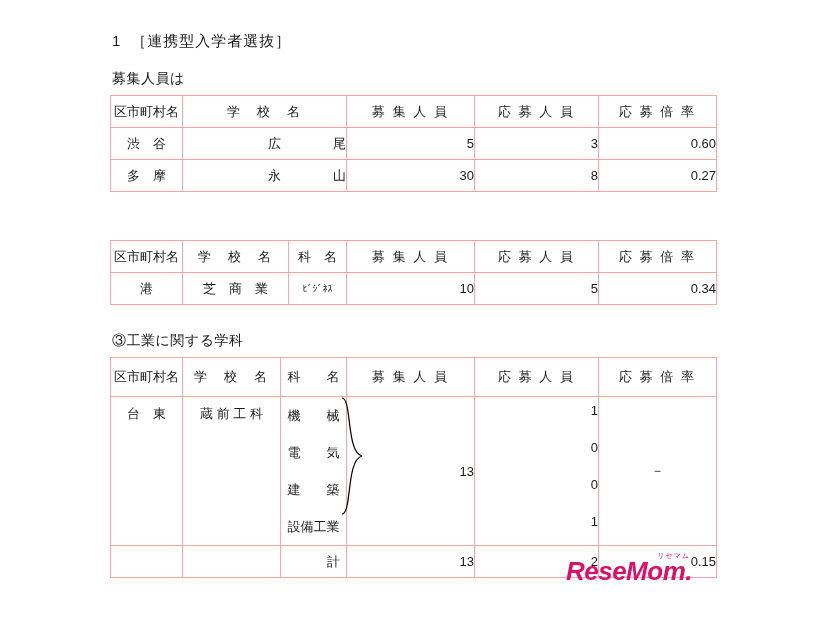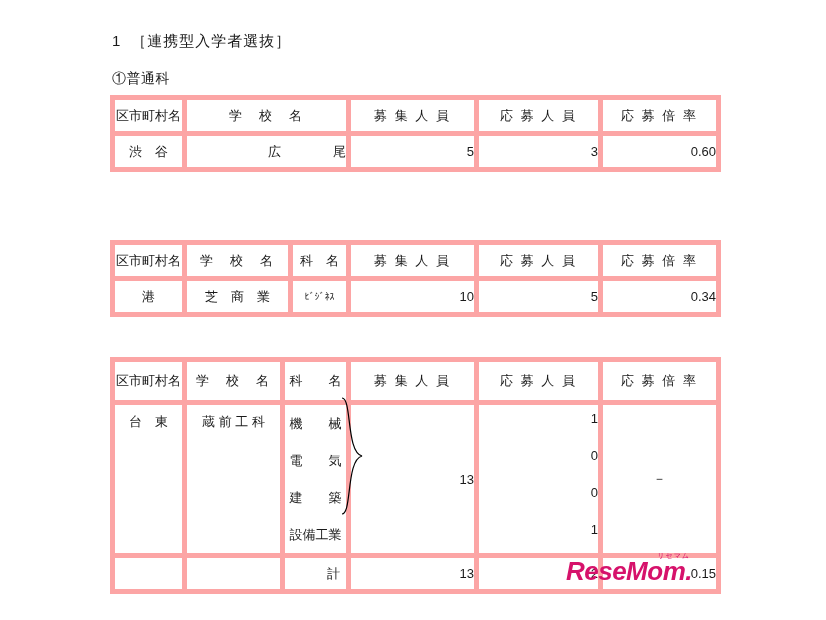--- a/index.html
+++ b/index.html
@@ -37,21 +37,21 @@
     letter-spacing: 0.5px;
     white-space: nowrap;
   }
   .tbl {
     position: absolute;
     border-collapse: collapse;
     table-layout: fixed;
     font-size: 13px;
   }
   .tbl td, .tbl th {
-    border: 5px solid #fca5a5;
+    border: 1px solid #fca5a5;
     padding: 0;
     height: 31px;
     font-weight: normal;
     font-size: 13px;
     vertical-align: middle;
   }
   .hdr {
     text-align: center;
     letter-spacing: 2px;
   }
@@ -111,21 +111,21 @@
 </style>
 </head>
 <body>
 
 <div class="page">
 
   <div class="doc-title">
     <span class="num">1</span><span>［連携型入学者選抜］</span>
   </div>
 
-  <div class="section-head" style="left:112px; top:70px;">①普通科</div>
+  <div class="section-head" style="left:112px; top:70px;">募集人員は</div>
 
   <table class="tbl" style="left:110px; top:95px; width:606px;">
     <colgroup>
       <col style="width:72px">
       <col style="width:164px">
       <col style="width:128px">
       <col style="width:124px">
       <col style="width:118px">
     </colgroup>
     <tbody>
@@ -135,20 +135,27 @@
         <th class="hdr">募 集 人 員</th>
         <th class="hdr">応 募 人 員</th>
         <th class="hdr">応 募 倍 率</th>
       </tr>
       <tr>
         <td class="c-city">渋　谷</td>
         <td class="c-school">広　　　　尾</td>
         <td class="c-num">5</td>
         <td class="c-num">3</td>
         <td class="c-num">0.60</td>
+      </tr>
+      <tr>
+        <td class="c-city">多　摩</td>
+        <td class="c-school">永　　　　山</td>
+        <td class="c-num">30</td>
+        <td class="c-num">8</td>
+        <td class="c-num">0.27</td>
       </tr>
     </tbody>
   </table>
 
 
   <table class="tbl" style="left:110px; top:240px; width:606px;">
     <colgroup>
       <col style="width:72px">
       <col style="width:106px">
       <col style="width:58px">
@@ -169,20 +176,21 @@
         <td class="c-center">港</td>
         <td class="c-center">芝　商　業</td>
         <td class="c-center" style="font-size:10px;letter-spacing:0">ﾋﾞｼﾞﾈｽ</td>
         <td class="c-num">10</td>
         <td class="c-num">5</td>
         <td class="c-num">0.34</td>
       </tr>
     </tbody>
   </table>
 
+  <div class="section-head" style="left:112px; top:332px;">③工業に関する学科</div>
 
   <table class="tbl" style="left:110px; top:357px; width:606px;">
     <colgroup>
       <col style="width:72px">
       <col style="width:98px">
       <col style="width:66px">
       <col style="width:128px">
       <col style="width:124px">
       <col style="width:118px">
     </colgroup>

